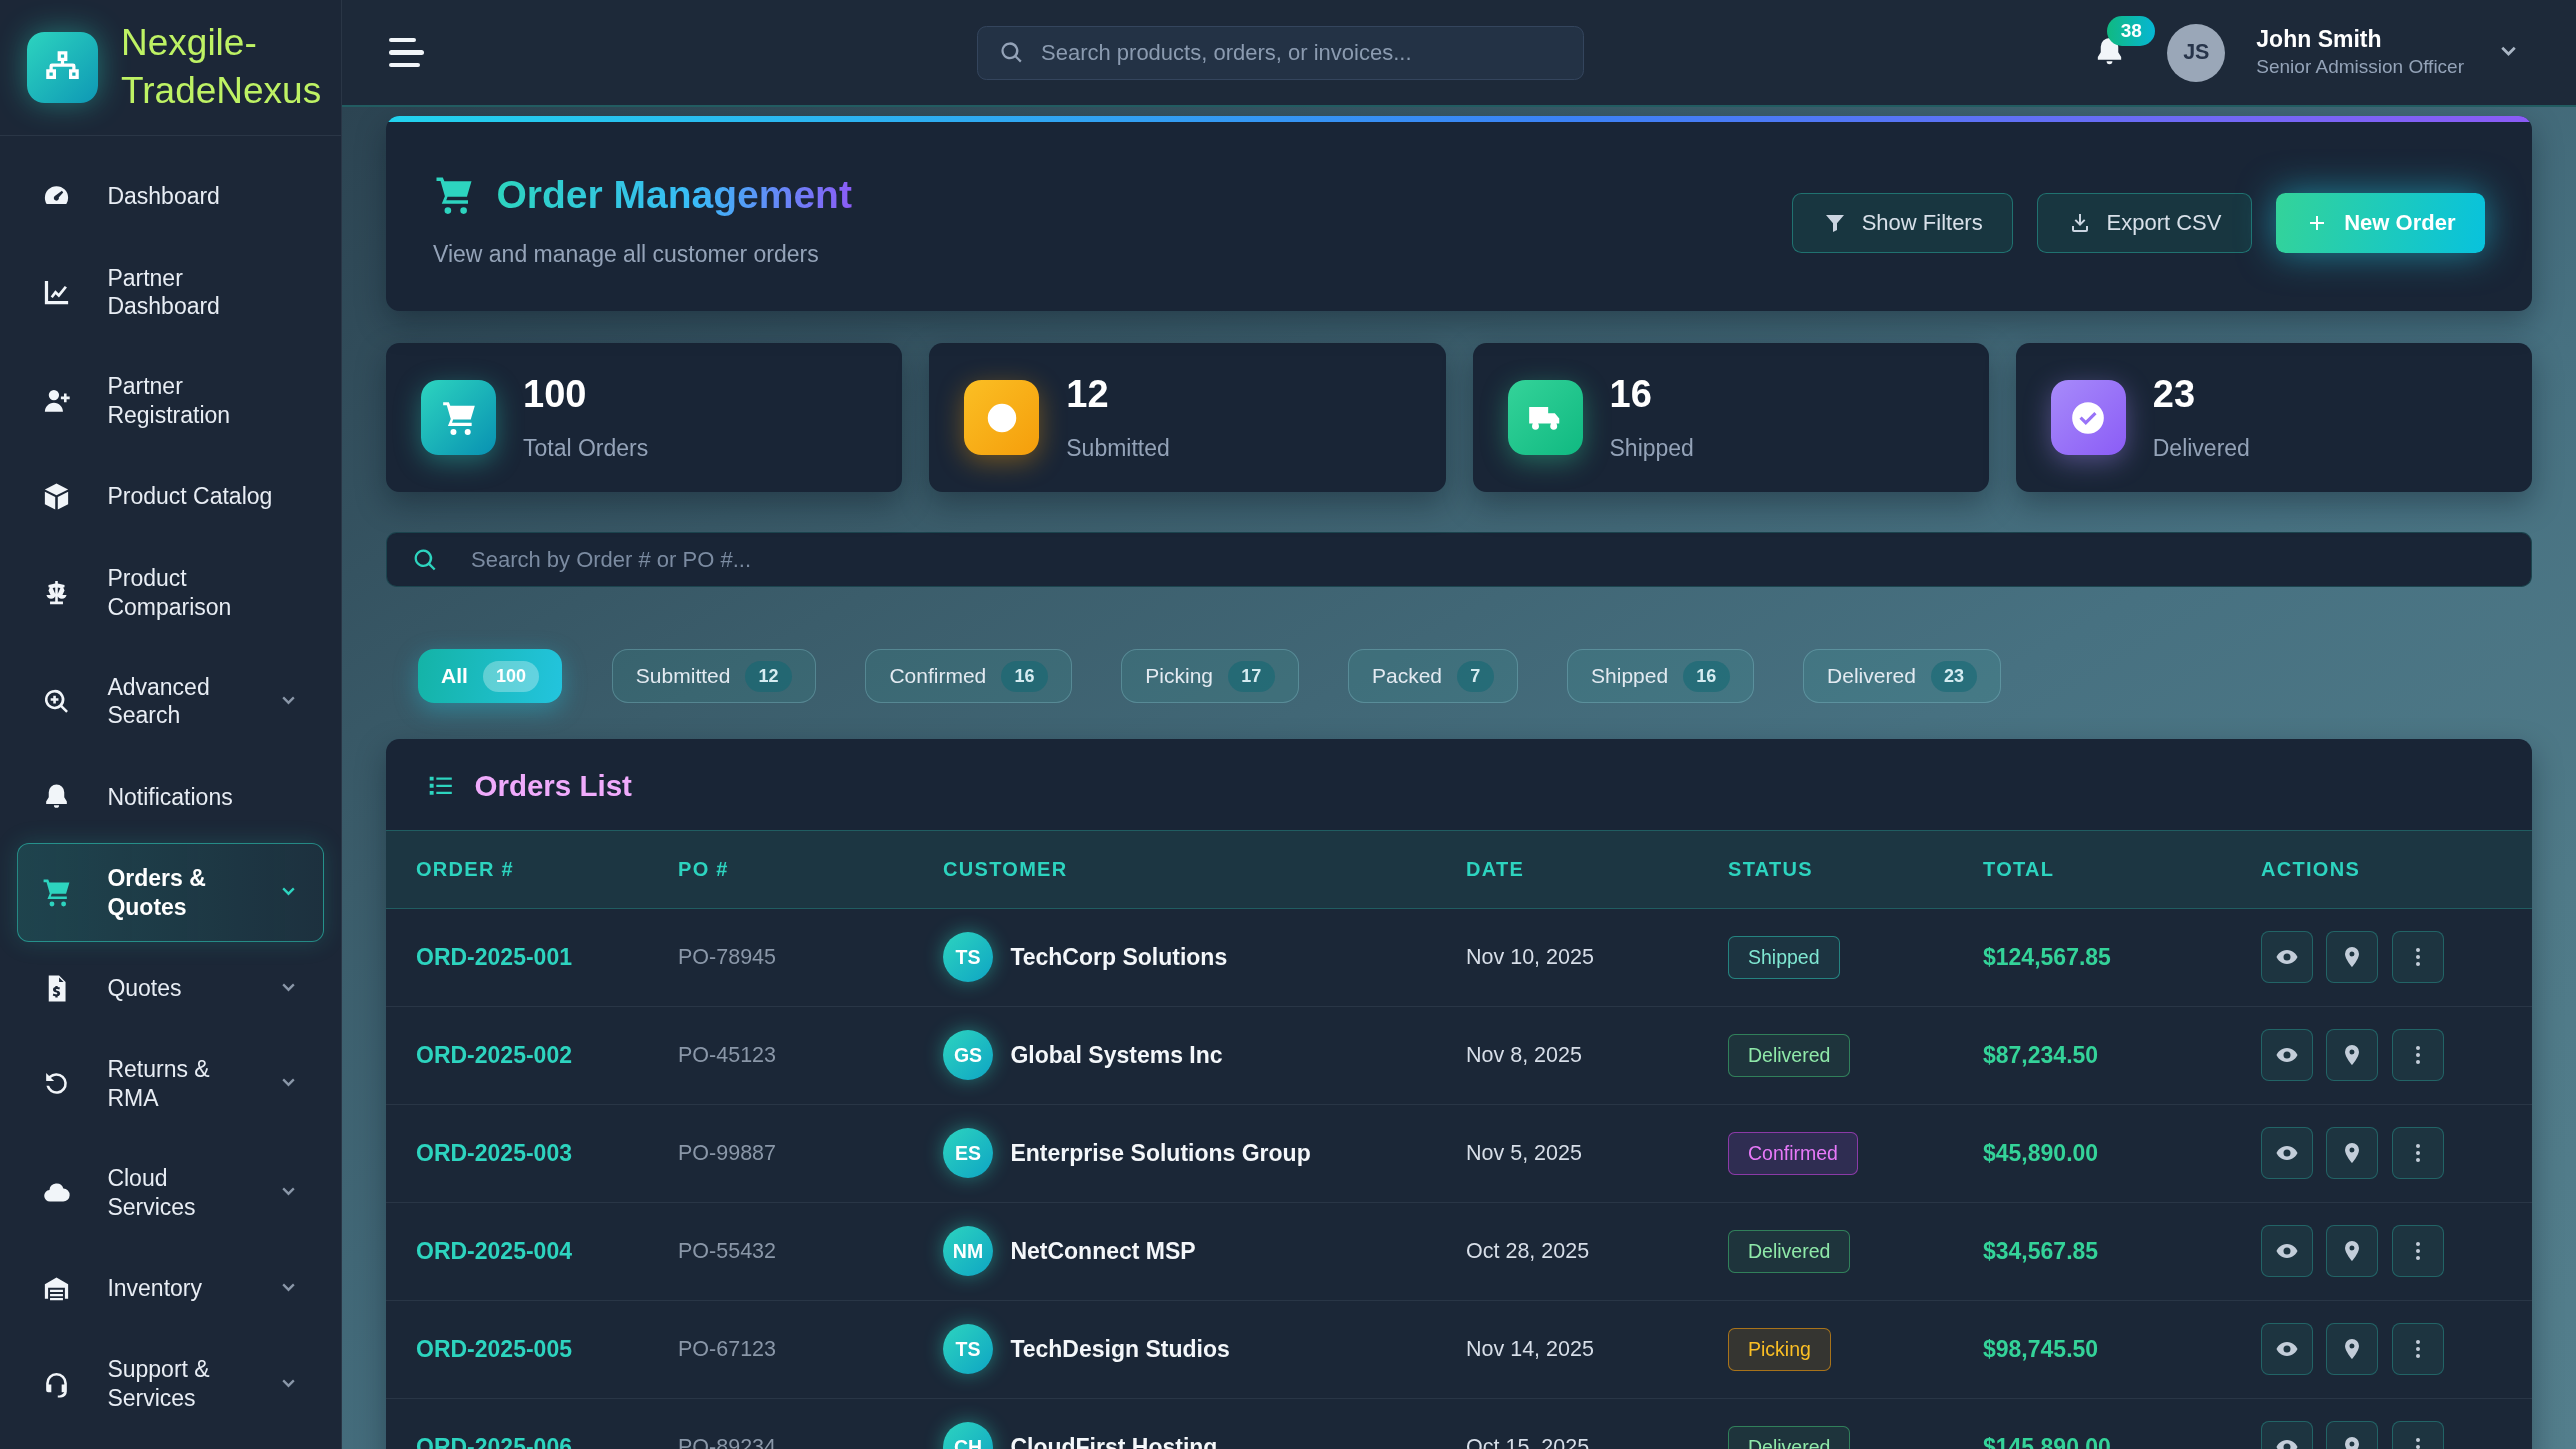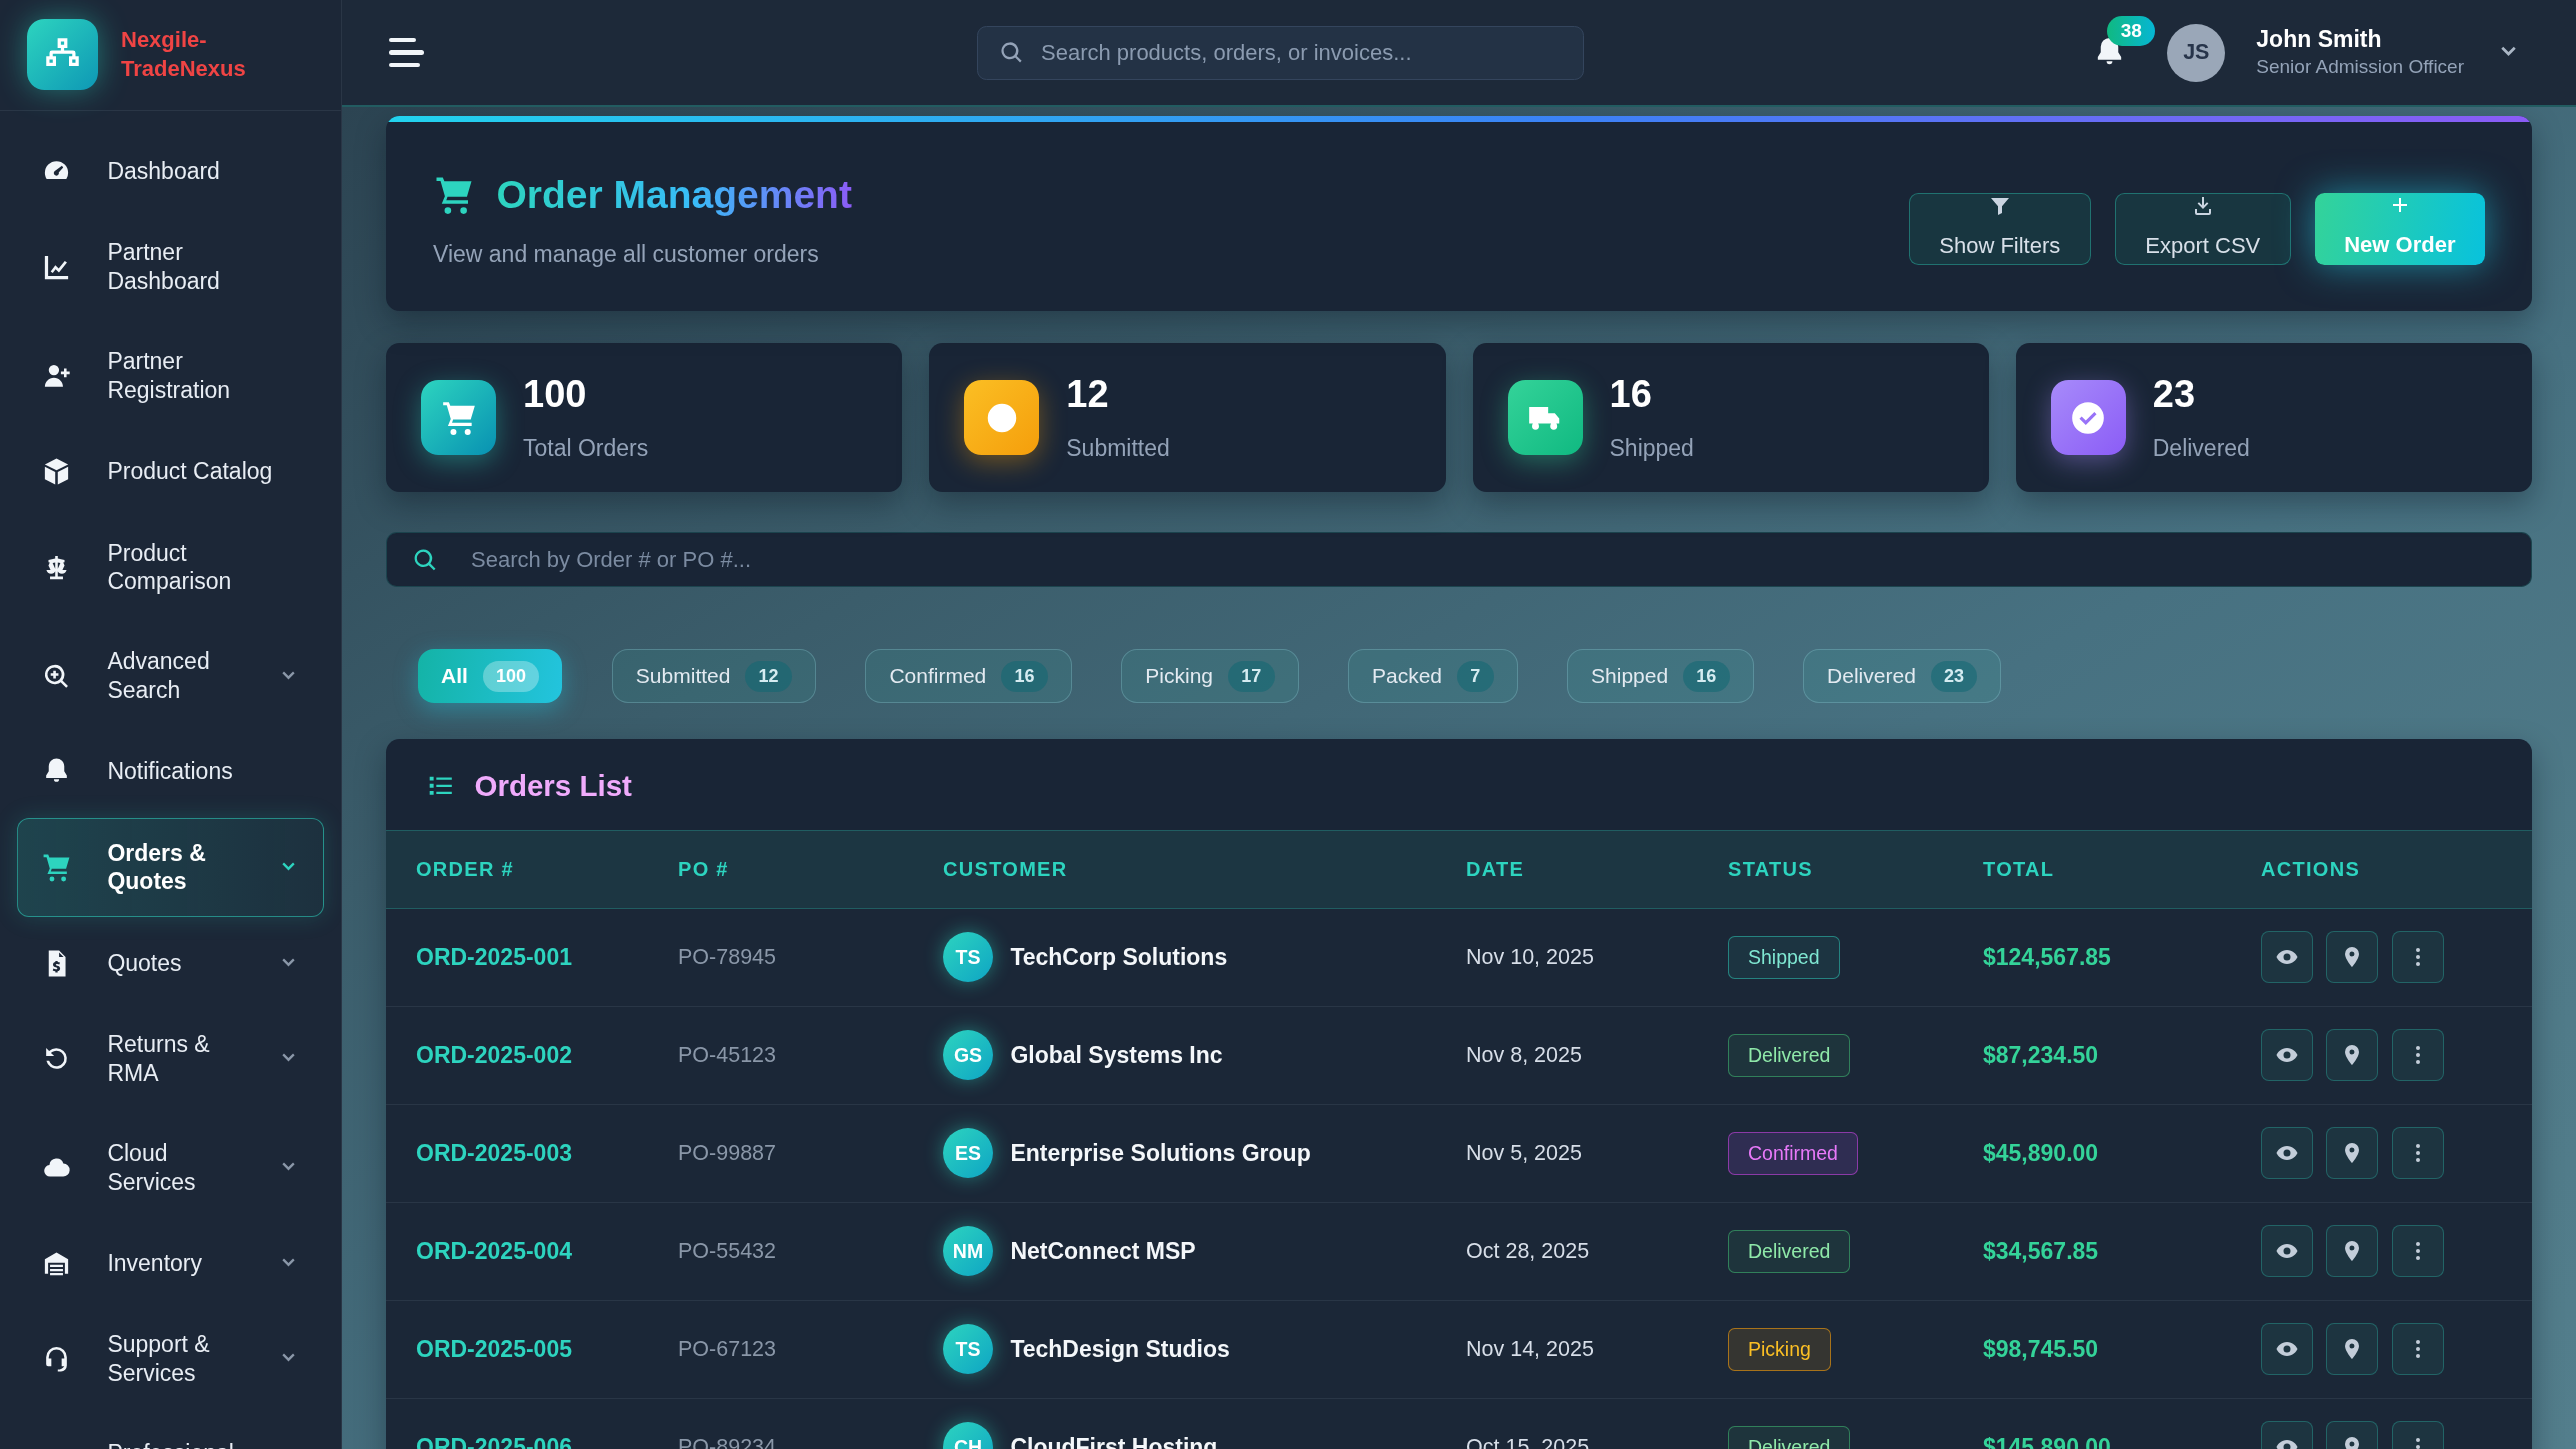--- a/index.html
+++ b/index.html
@@ -24,21 +24,21 @@
     border-bottom:1.3px solid rgba(148,163,184,.12);
   }
   .brand-icon {
     width:71px; height:71px; border-radius:17.4px;
     background:linear-gradient(135deg,#2dd4bf 0%,#0e98b5 100%);
     display:flex; align-items:center; justify-content:center;
     box-shadow:0 0 30px rgba(45,212,191,.45);
     flex:none;
   }
   .brand-icon svg { width:39px; height:39px; fill:#ffffff; }
-  .brand-name { color:#ef4444; font-size:22px; font-weight:700; line-height:1.3; }
+  .brand-name { color:#bef264; font-size:37px; font-weight:400; line-height:1.3; }
 
   .nav { padding:24px 17.4px; overflow:hidden; }
   .nav-item {
     display:flex; align-items:center; gap:35px;
     padding:20px 23px; margin-bottom:9.4px;
     border-radius:12px; cursor:pointer;
     border:1.3px solid transparent;
   }
   .nav-item .nicon { width:31px; height:31px; flex:none; }
   .nav-item .nicon svg { width:31px; height:31px; fill:#f1f5f9; }
@@ -126,26 +126,25 @@
   .title-row { display:flex; align-items:center; gap:21.5px; margin-top:17.4px; }
   .title-row .cart-ic svg { width:42px; height:42px; fill:#2dd4bf; }
   .page-title {
     font-size:39px; font-weight:700;
     background:linear-gradient(90deg,#2dd4bf 0%,#38bdf8 55%,#8b5cf6 100%);
     -webkit-background-clip:text; background-clip:text; color:transparent;
   }
   .page-sub { margin-top:24px; font-size:23px; color:#94a3b8; }
   .head-actions { display:flex; gap:24px; margin-top:38px; }
   .btn {
-    height:72px; border-radius:9.4px; border:1.3px solid rgba(45,212,191,.38);
+    height:60px; border-radius:9.4px; border:1.3px solid rgba(45,212,191,.38);
     background:rgba(25,58,66,.85); color:#d8e0e9;
     font-size:22px; font-weight:500;
     display:flex; align-items:center; gap:14.8px; padding:0 29.5px; cursor:pointer;
     font-family:"Liberation Sans", sans-serif;
-    flex-direction:column;
   }
   .btn svg { width:24px; height:24px; fill:#cbd5e1; }
   .btn.primary {
     background:linear-gradient(100deg,#34d399 0%,#08c2dd 100%);
     border:none; color:#ffffff; font-weight:700;
     box-shadow:0 0 37px rgba(34,211,238,.55);
   }
   .btn.primary svg { fill:#ffffff; }
 
   

